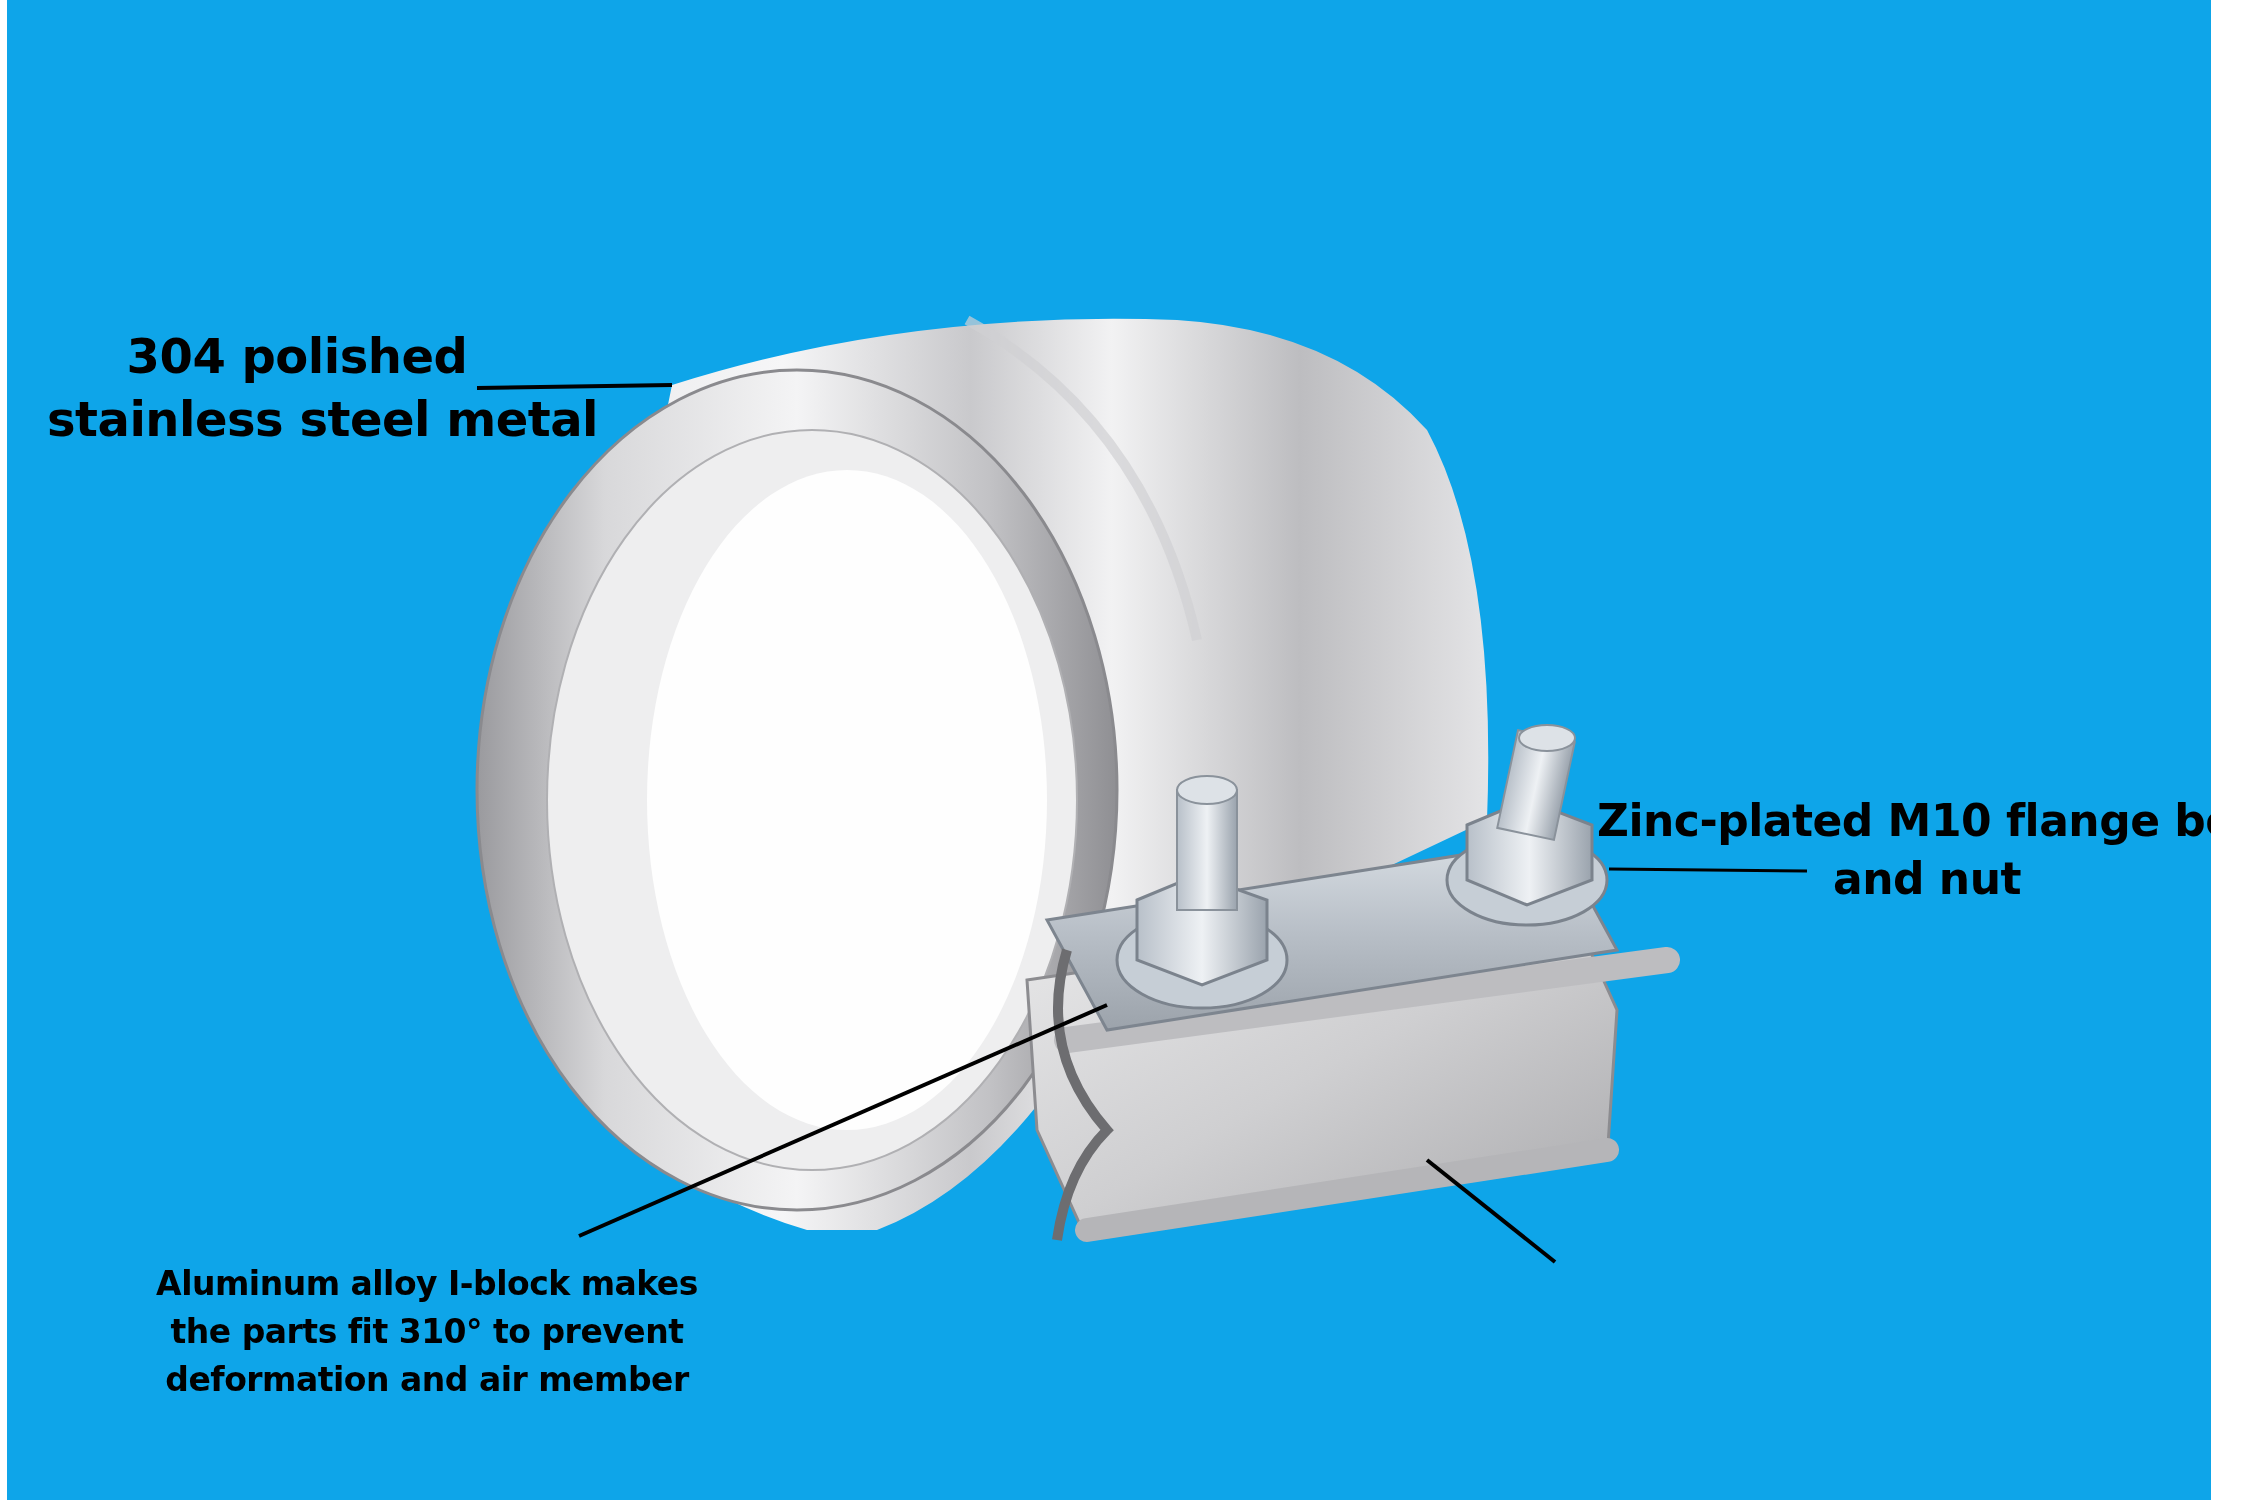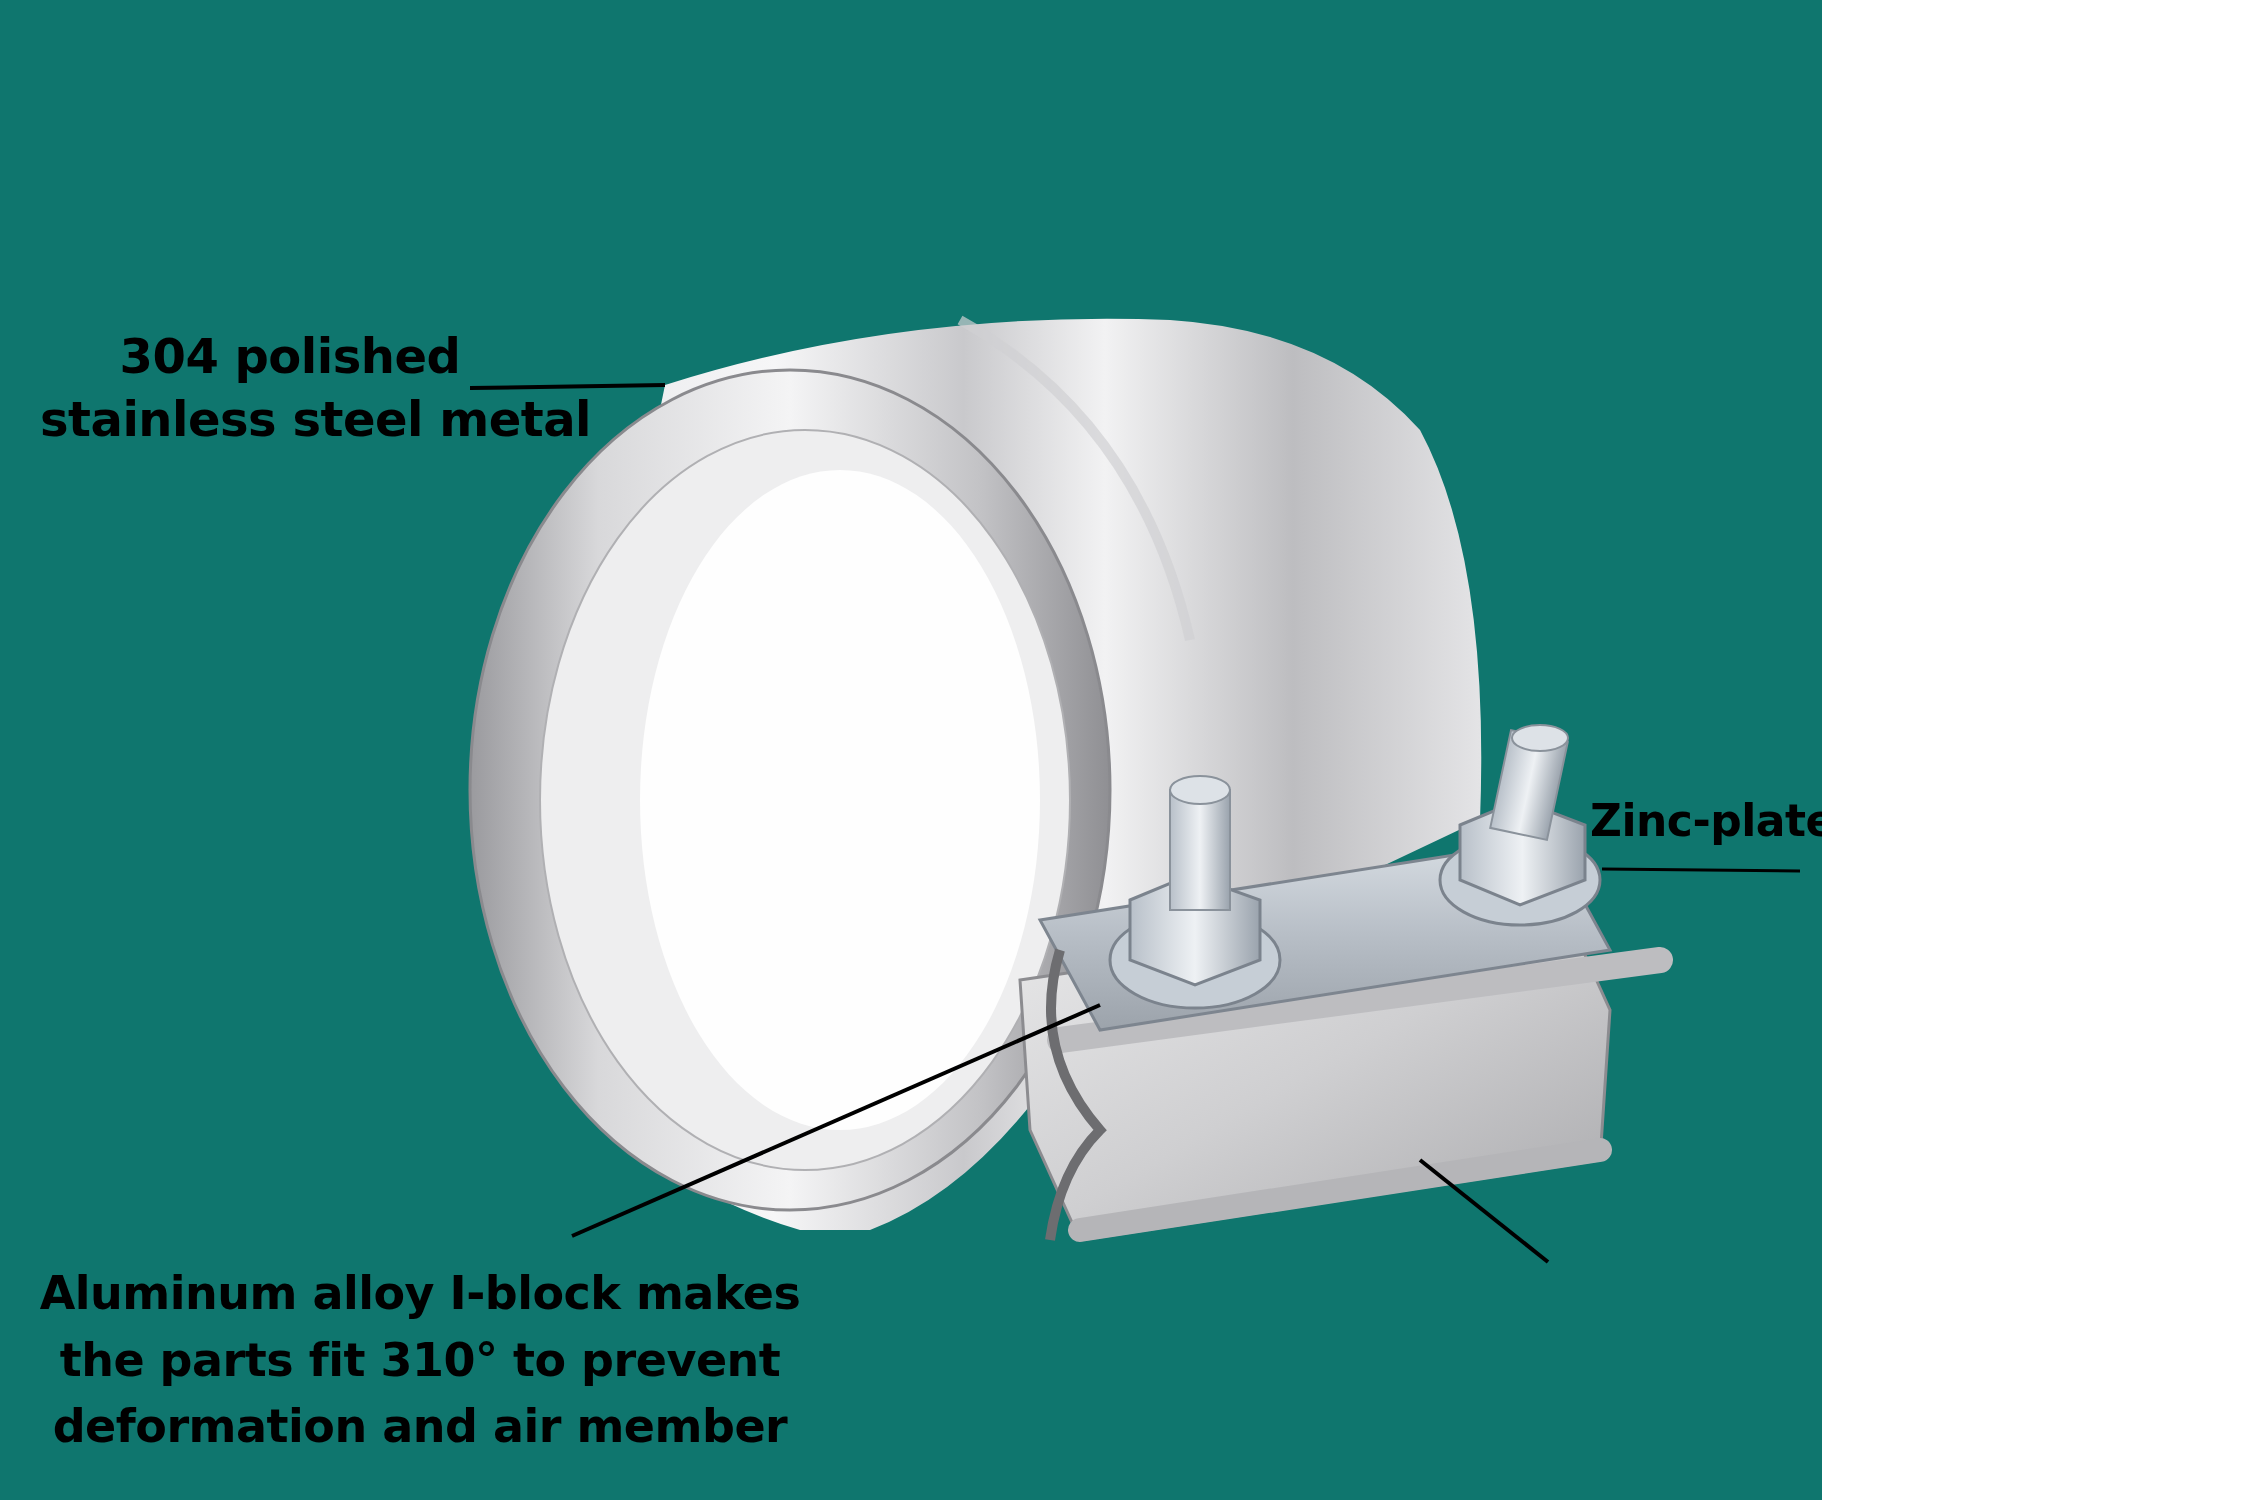--- a/index.html
+++ b/index.html
@@ -1,16 +1,16 @@
 <!DOCTYPE html>
 <html><head>
 <meta charset="utf-8">
 <style>
   html,body{margin:0;padding:0;background:#ffffff;}
-  #canvas{position:relative;width:1822px;height:1500px;overflow:hidden;background:#0f766e;font-family:"DejaVu Sans",sans-serif;}
+  #canvas{position:relative;width:2204px;height:1500px;overflow:hidden;background:#0ea5e9;font-family:"DejaVu Sans",sans-serif;margin-left:7px;}
   .label{position:absolute;color:#000;font-weight:bold;text-align:center;line-height:1.32;font-size:46px;letter-spacing:-0.5px;white-space:nowrap;}
   .label div{display:block;}
   svg#product{position:absolute;left:0;top:0;}
 </style>
 </head>
 <body>
 
 <div id="canvas">
 
   <svg id="product" width="2250" height="1500" viewBox="0 0 2250 1500">
@@ -87,20 +87,20 @@
   <div class="label" style="left:40px;top:325px;width:500px;font-size:48px;">
     <div>304 polished</div>
     <div>stainless steel metal</div>
   </div>
 
   <div class="label" style="left:1590px;top:792px;width:660px;font-size:44px;">
     <div>Zinc-plated M10 flange bolt</div>
     <div>and nut</div>
   </div>
 
-  <div class="label" style="left:20px;top:1260px;width:800px;font-size:46px;line-height:1.45;">
+  <div class="label" style="left:20px;top:1260px;width:800px;font-size:33px;line-height:1.45;">
     <div>Aluminum alloy I-block makes</div>
     <div>the parts fit 310° to prevent</div>
     <div>deformation and air member</div>
   </div>
 
 
 </div>
 
 </body></html>

